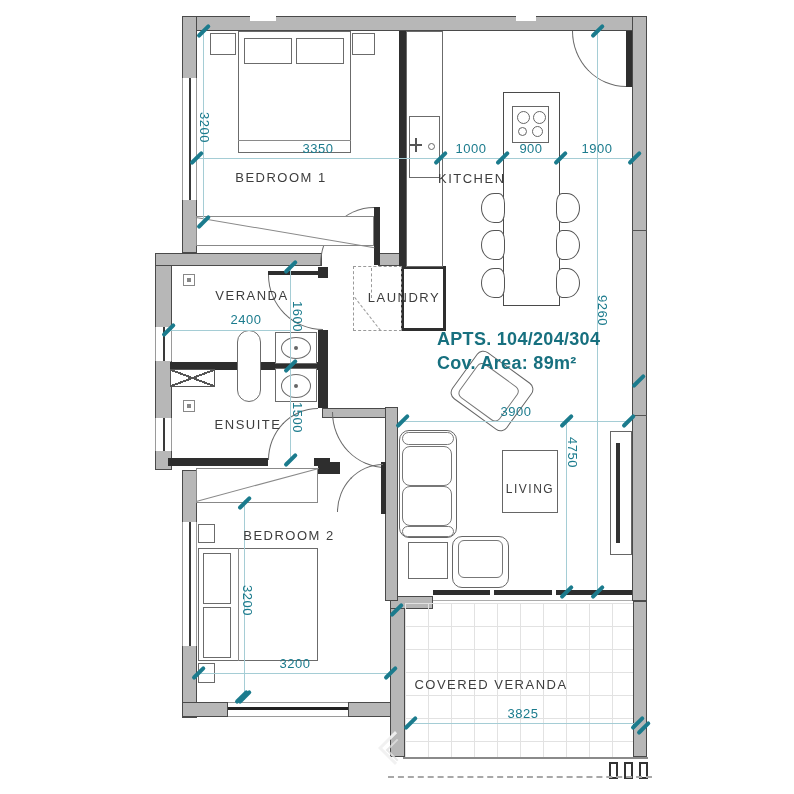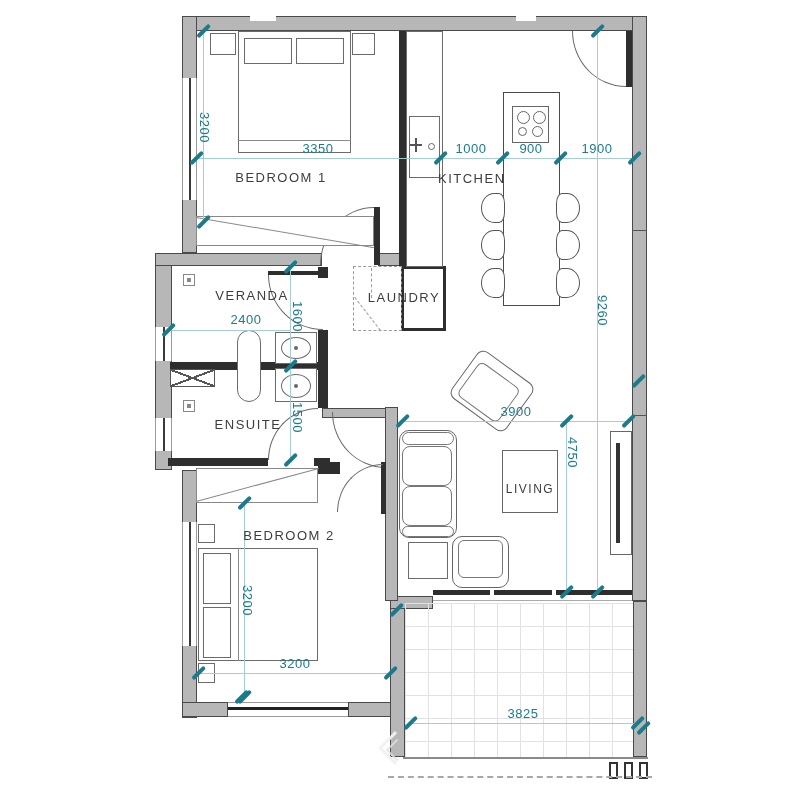--- a/index.html
+++ b/index.html
@@ -243,15 +243,18 @@
   <div class="dlab" style="left:265px;top:656px">3200</div>
   <div class="dlab" style="left:493px;top:706px">3825</div>
 
   <div class="rlab" style="left:211px;top:170px;width:140px">BEDROOM 1</div>
   <div class="rlab" style="left:438px;top:171px;width:66px">KITCHEN</div>
   <div class="rlab" style="left:212px;top:288px;width:80px">VERANDA</div>
   <div class="rlab" style="left:364px;top:290px;width:80px">LAUNDRY</div>
   <div class="rlab" style="left:208px;top:417px;width:80px">ENSUITE</div>
   <div class="rlab" style="left:219px;top:528px;width:140px">BEDROOM 2</div>
   <div class="rlab" style="left:498px;top:482px;width:64px;font-size:12px">LIVING</div>
-
+  <div class="rlab" style="left:401px;top:677px;width:180px">COVERED VERANDA</div>
+
+  <div class="title1">APTS. 104/204/304</div>
+  <div class="title2">Cov. Area: 89m²</div>
 
 </div>
 
 </body></html>

